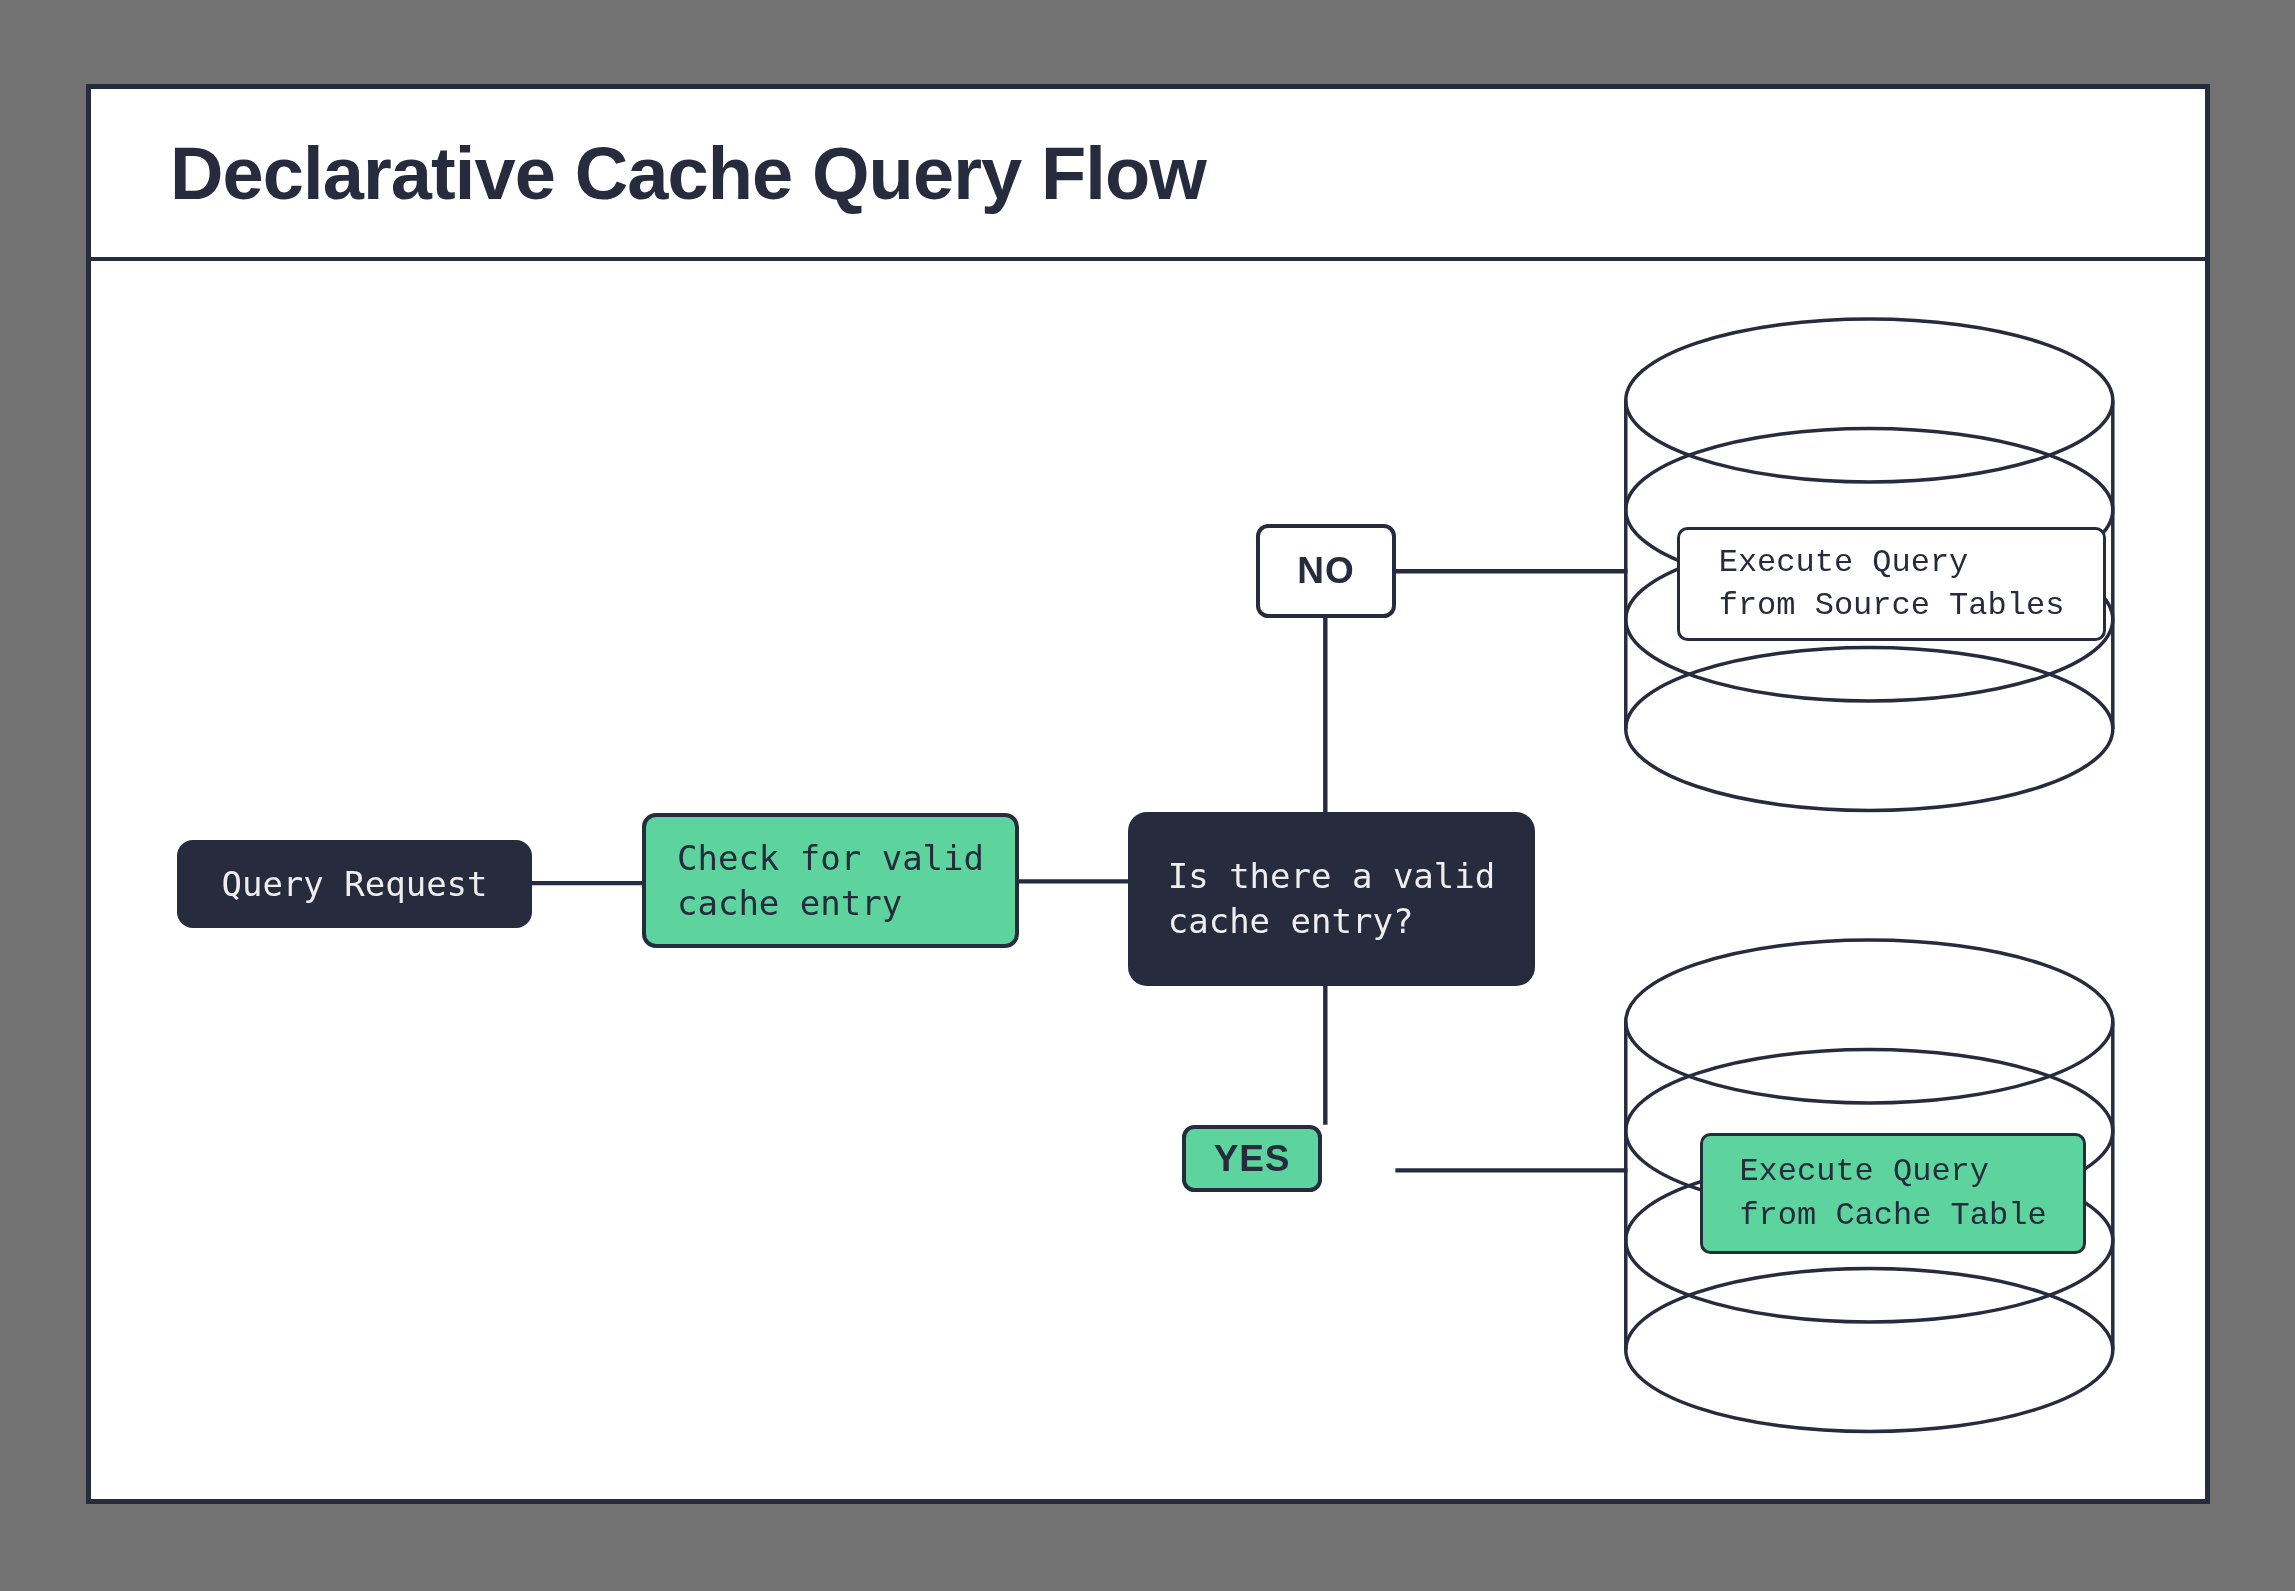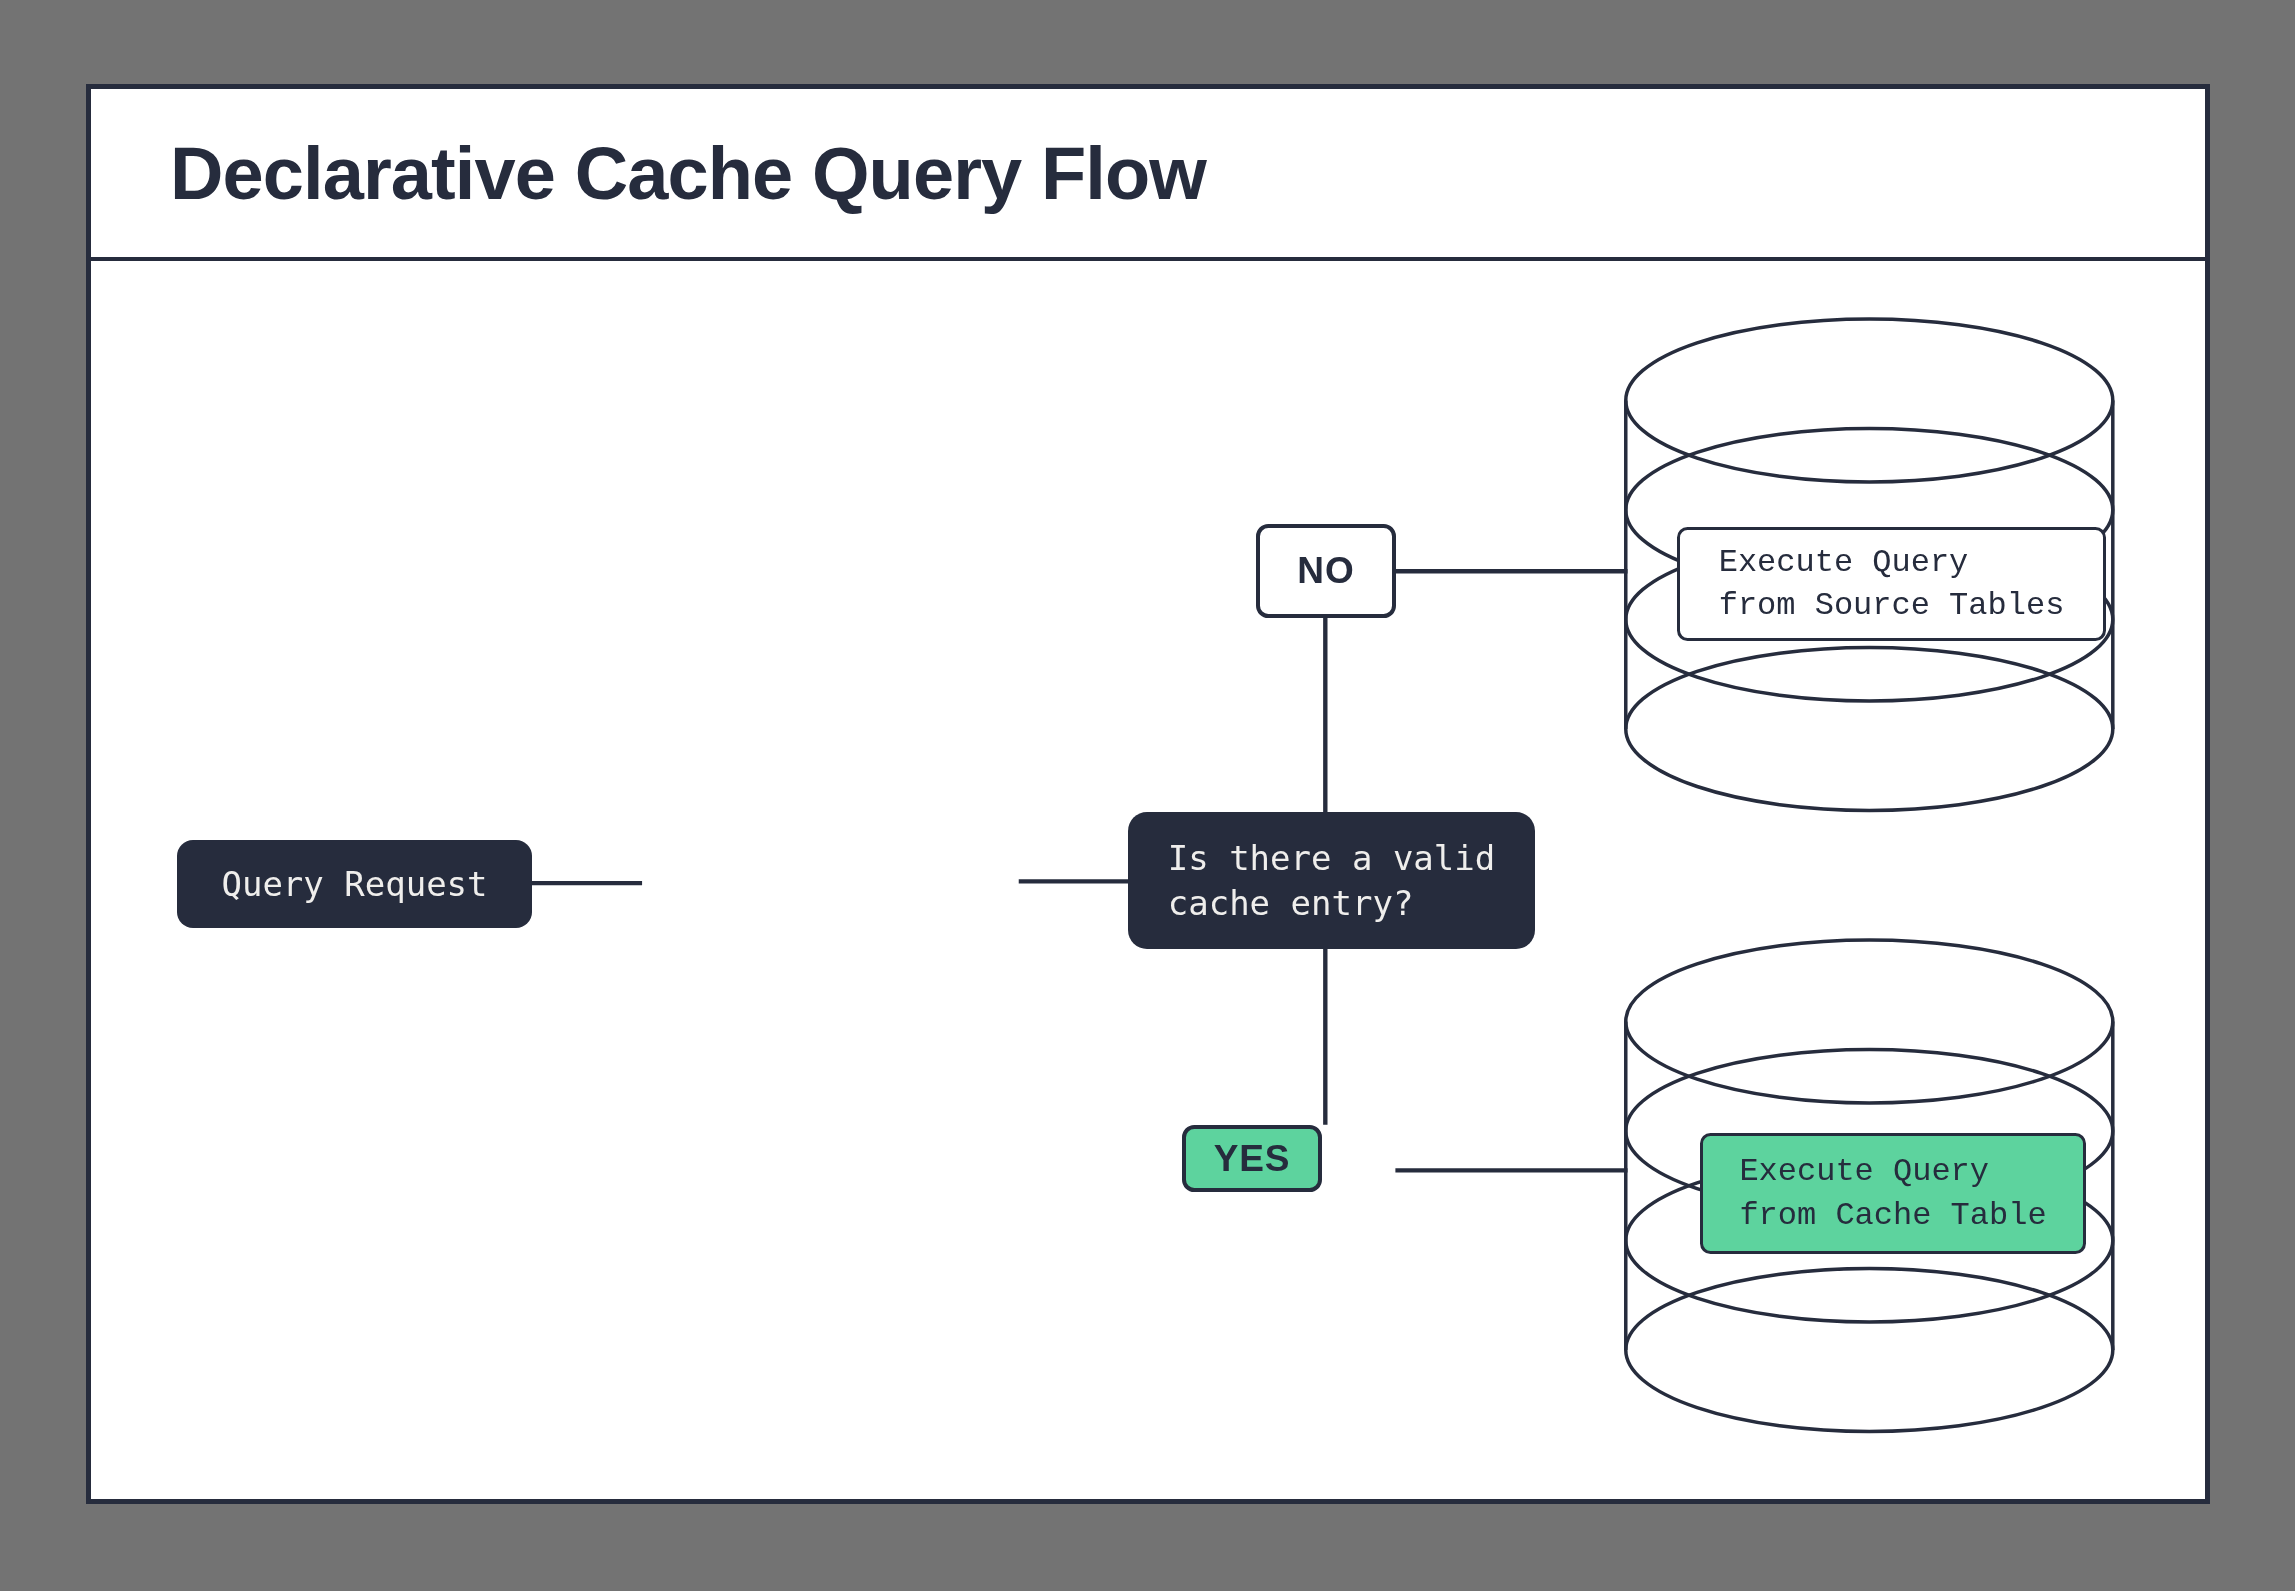--- a/index.html
+++ b/index.html
@@ -91,21 +91,21 @@
     border: 4.4px solid #262c3d;
     border-radius: 14px;
   }
   .branch-label {
     font-size: 37px;
     font-weight: 700;
     letter-spacing: 0.9px;
   }
   .node-query-request   { left: 177px;  top: 840px;  width: 355px; height: 88px;  }
   .node-check-cache     { left: 642px;  top: 813px;  width: 377px; height: 135px; }
-  .node-decision        { left: 1128px; top: 812px;  width: 407px; height: 137px; border-radius: 19px; }
+  .node-decision        { left: 1128px; top: 812px;  width: 407px; height: 174px; border-radius: 19px; }
   .node-no              { left: 1256px; top: 524px;  width: 140px; height: 94px; border-radius: 12.3px; }
   .node-yes             { left: 1182px; top: 1125px; width: 140px; height: 67px; border-radius: 12.3px; }
   .node-source-label    { left: 1657px; top: 527px;  width: 429px; height: 114px; border-width: 3.5px; border-radius: 10.5px; }
   .node-cache-label     { left: 1680px; top: 1133px; width: 386px; height: 121px; border-width: 3.5px; border-radius: 10.5px; }
 </style>
 </head>
 <body>
 
 <div class="stage">
 
@@ -140,20 +140,22 @@
       <line x1="2412" y1="1166" x2="2412" y2="1541"></line>
       <ellipse cx="2134" cy="1541" rx="278" ry="93"></ellipse>
       <ellipse cx="2134" cy="1416" rx="278" ry="93"></ellipse>
       <ellipse cx="2134" cy="1291" rx="278" ry="93"></ellipse>
       <ellipse cx="2134" cy="1166" rx="278" ry="93"></ellipse>
     </g>
   </svg>
 
   <div class="node mono dark-fill node-query-request">Query Request</div>
 
+  <div class="node mono green-fill node-check-cache">Check for valid
+cache entry</div>
 
   <div class="node mono dark-fill node-decision">Is there a valid
 cache entry?</div>
 
   <div class="node branch-label white-fill node-no">NO</div>
 
   <div class="node branch-label green-fill node-yes">YES</div>
 
   <div class="node mono-sm white-fill node-source-label">Execute Query
 from Source Tables</div>

